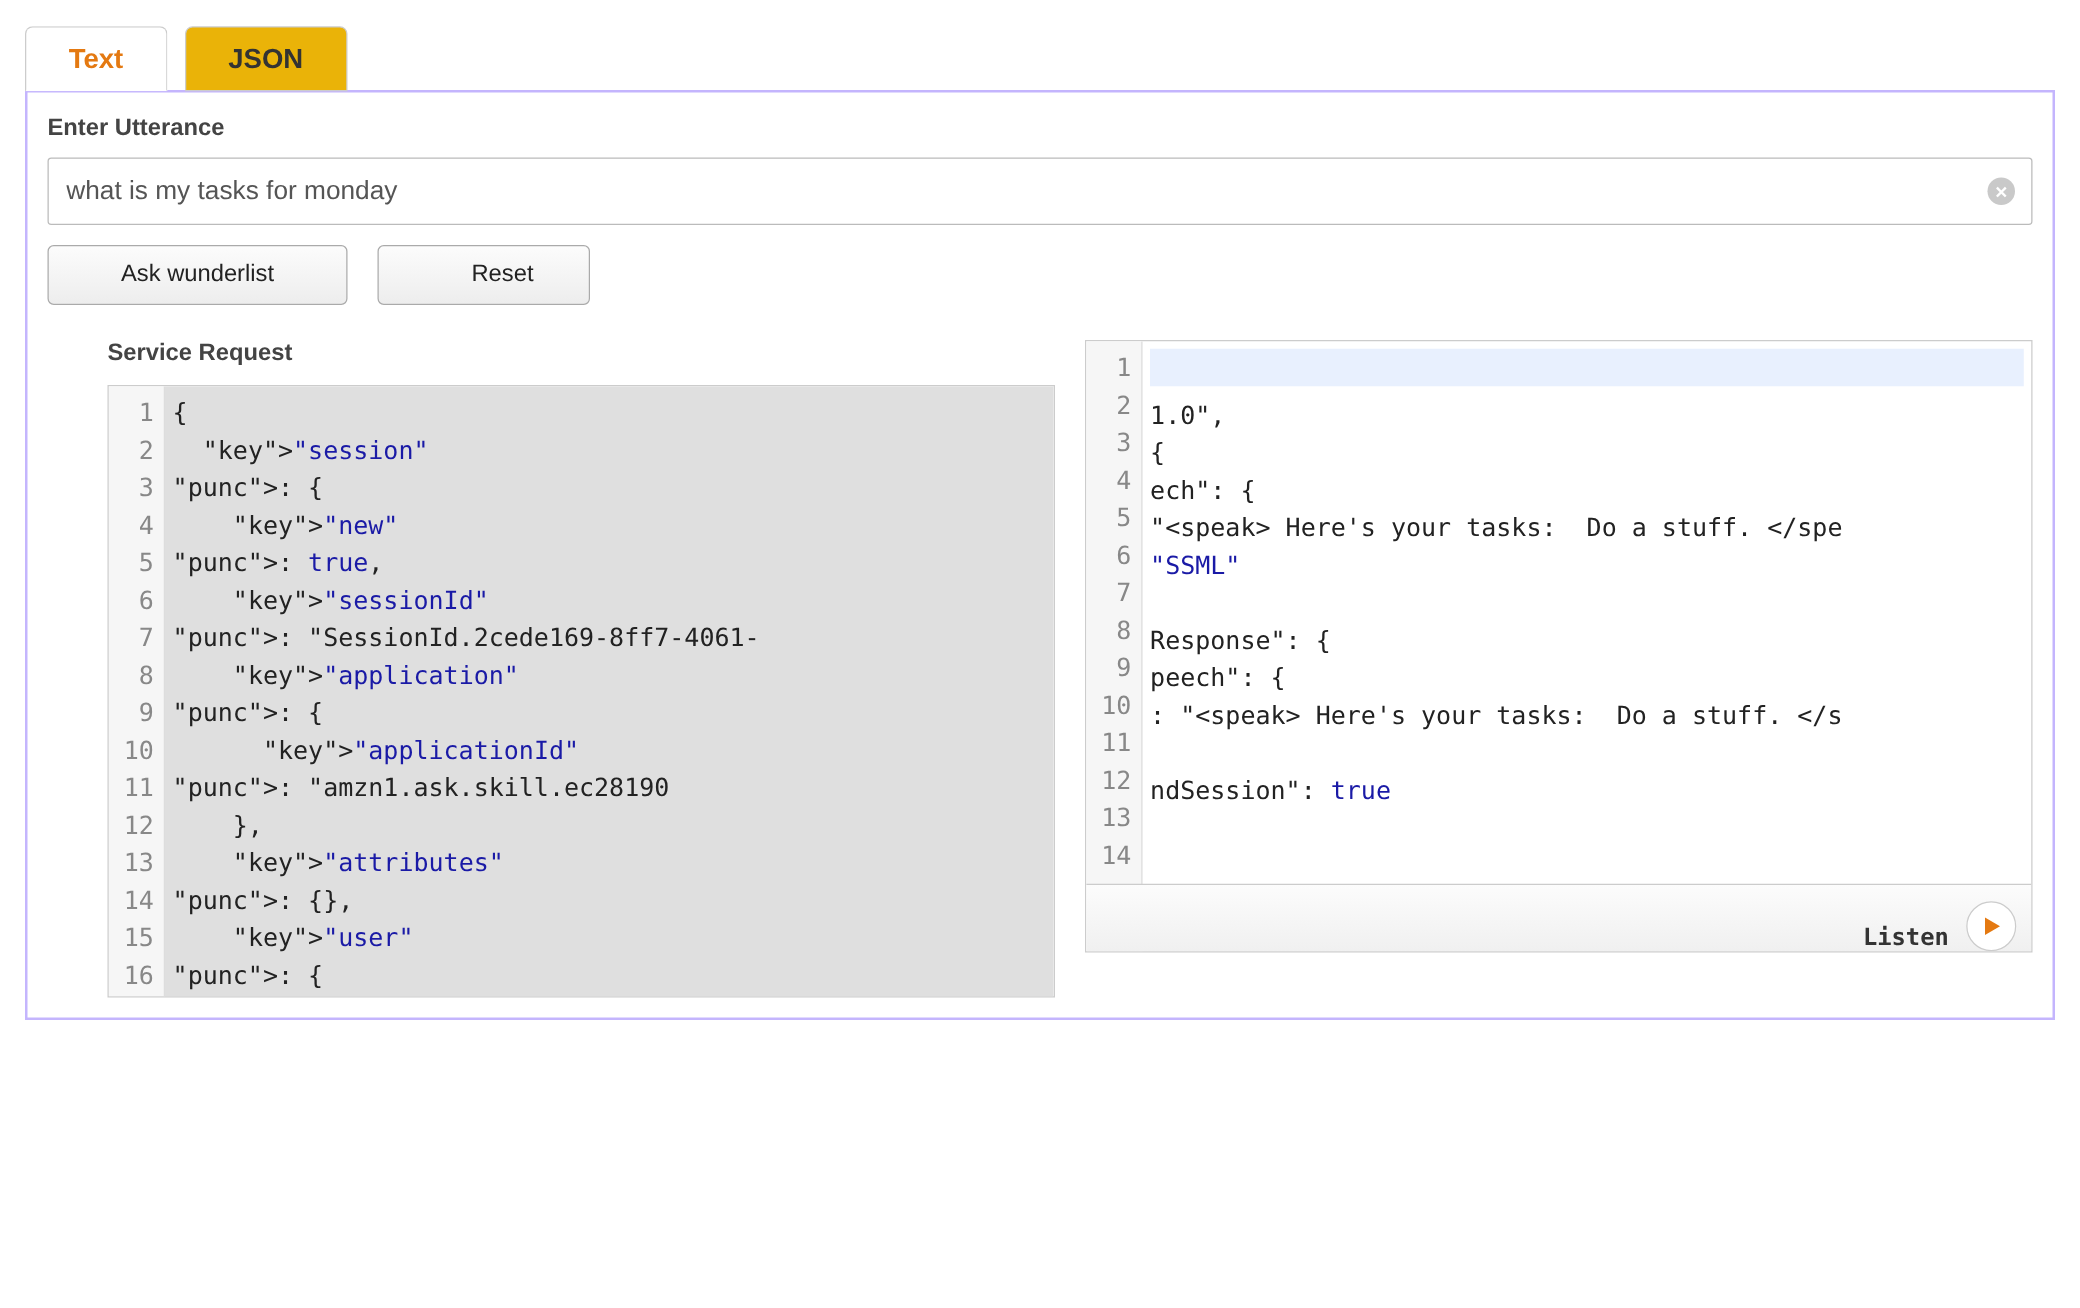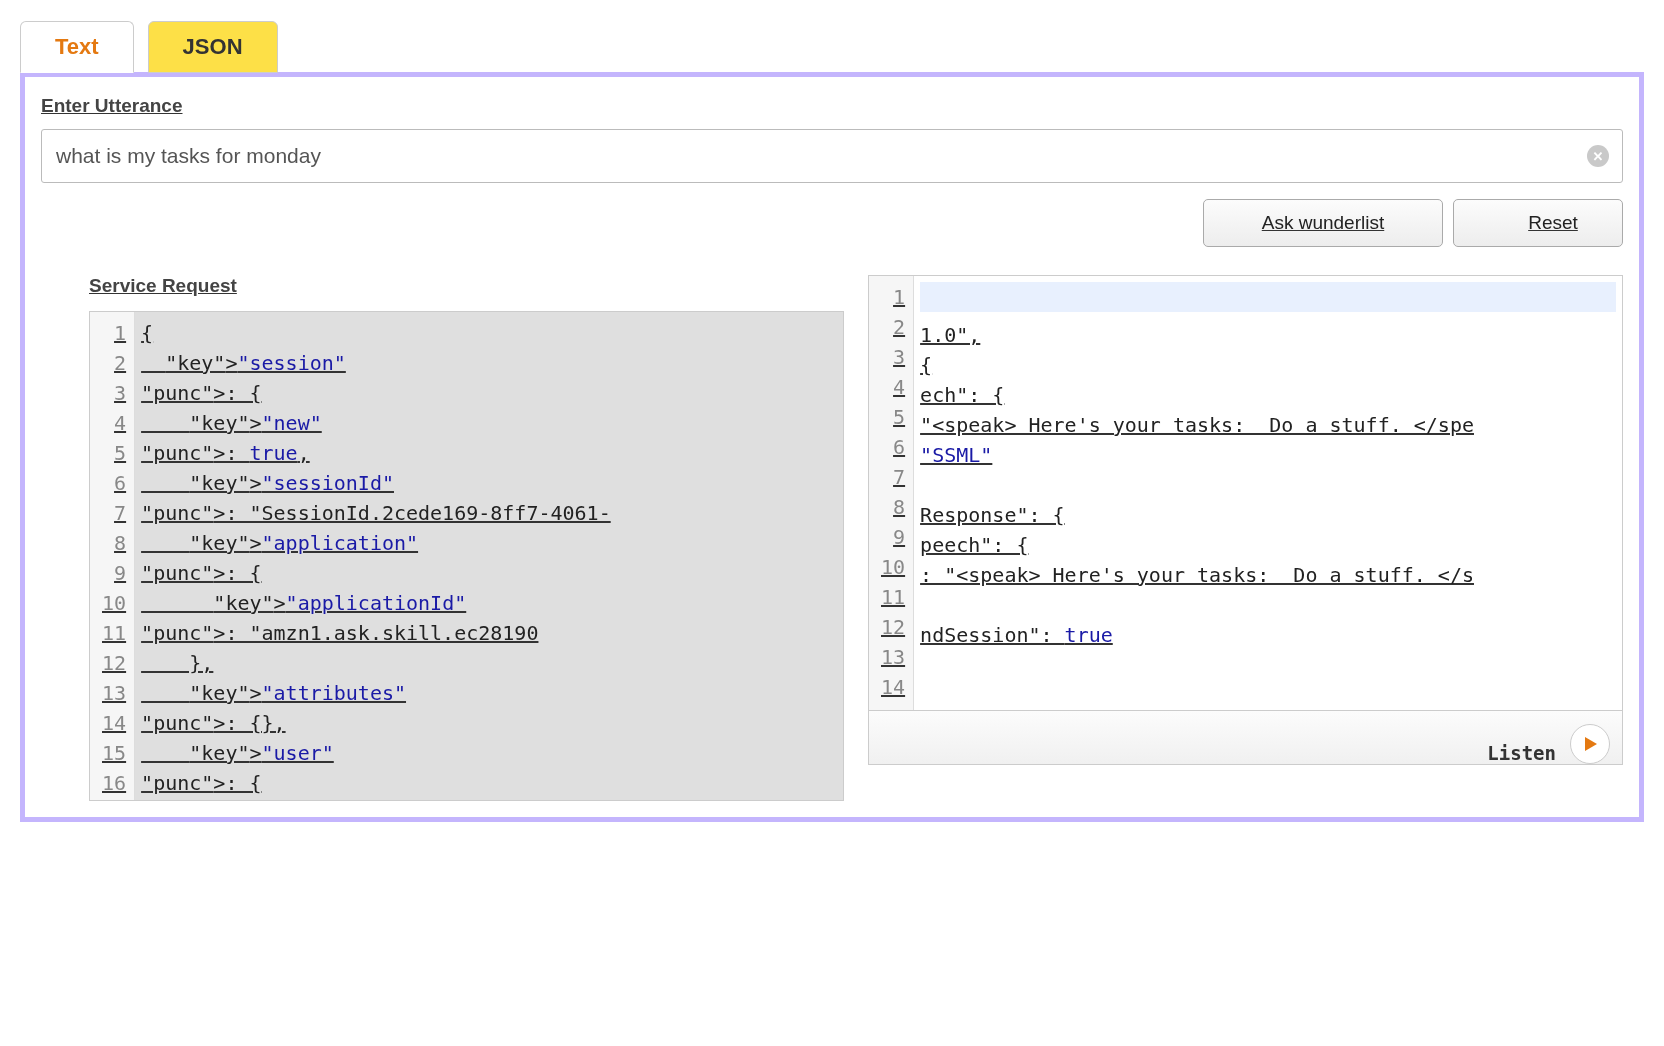--- a/index.html
+++ b/index.html
@@ -14,37 +14,36 @@
     display: flex;
     gap: 14px;
     position: relative;
     z-index: 1;
   }
   .tab {
     padding: 12px 34px;
     border: 1px solid #ccc;
     border-top-left-radius: 6px;
     border-top-right-radius: 6px;
-    background: #fde047;
+    background: #eab308;
     font-size: 22px;
     font-weight: 600;
     color: #333;
     cursor: pointer;
     position: relative;
     bottom: -1px;
   }
   .tab.active {
     background: #fff;
     color: #e47911;
     border-bottom: 1px solid #fff;
   }
   .panel {
-    border: 5px solid #c4b5fd;
+    border: 2px solid #c4b5fd;
     padding: 18px 16px 16px 16px;
-    text-decoration: underline;
   }
   .label {
     font-size: 19px;
     font-weight: 600;
     color: #444;
     margin-bottom: 12px;
   }
   .input-wrap {
     position: relative;
     margin-bottom: 16px;
@@ -74,23 +73,22 @@
   }
   .clear-icon::before {
     content: "✕";
     color: #fff;
     font-size: 13px;
     font-weight: bold;
     line-height: 1;
   }
   .buttons {
     display: flex;
-    gap: 10px;
+    gap: 24px;
     margin-bottom: 28px;
-    justify-content: flex-end;
   }
   .btn {
     padding: 12px 10px;
     min-width: 240px;
     text-align: center;
     font-size: 19px;
     border: 1px solid #aaa;
     border-radius: 5px;
     background: linear-gradient(#fcfcfc, #ededed);
     cursor: pointer;

